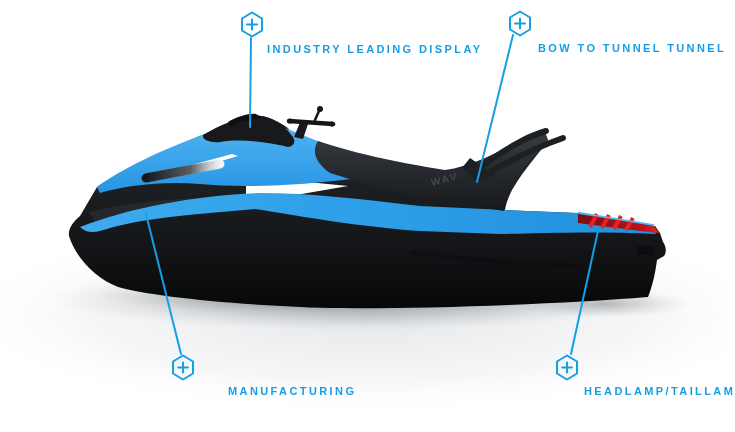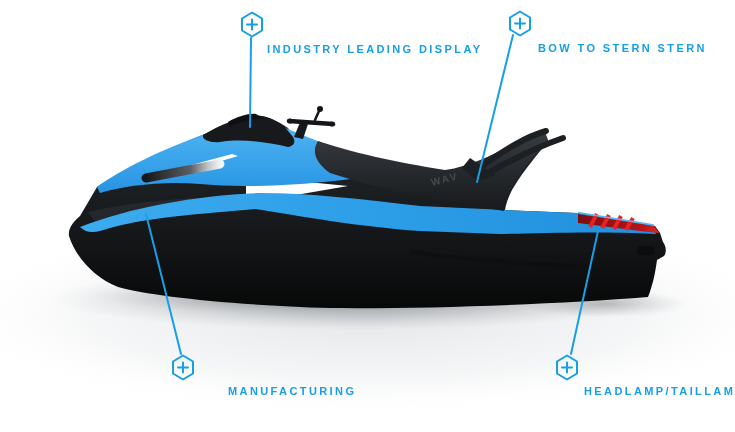--- a/index.html
+++ b/index.html
@@ -152,21 +152,21 @@
     <div class="callout-label" style="left:267px;top:43px;">INDUSTRY LEADING DISPLAY</div>
   </div>
 
   <div class="callout">
     <button class="hex-btn" style="left:508px;top:10px;" aria-label="tunnel hotspot">
       <svg viewBox="0 0 24 27" fill="none" stroke="#169fe6" stroke-width="2" stroke-linejoin="round" stroke-linecap="round">
         <polygon points="12,1.5 22,7.5 22,19.5 12,25.5 2,19.5 2,7.5"></polygon>
         <path d="M7,13.5 L17,13.5 M12,8.5 L12,18.5"></path>
       </svg>
     </button>
-    <div class="callout-label" style="left:538px;top:42px;">BOW TO STERN STERN</div>
+    <div class="callout-label" style="left:538px;top:42px;">BOW TO TUNNEL TUNNEL</div>
   </div>
 
   <div class="callout">
     <button class="hex-btn" style="left:171px;top:354px;" aria-label="manufacturing hotspot">
       <svg viewBox="0 0 24 27" fill="none" stroke="#169fe6" stroke-width="2" stroke-linejoin="round" stroke-linecap="round">
         <polygon points="12,1.5 22,7.5 22,19.5 12,25.5 2,19.5 2,7.5"></polygon>
         <path d="M7,13.5 L17,13.5 M12,8.5 L12,18.5"></path>
       </svg>
     </button>
     <div class="callout-label" style="left:202px;top:385px;margin-left:26px;">MANUFACTURING</div>

